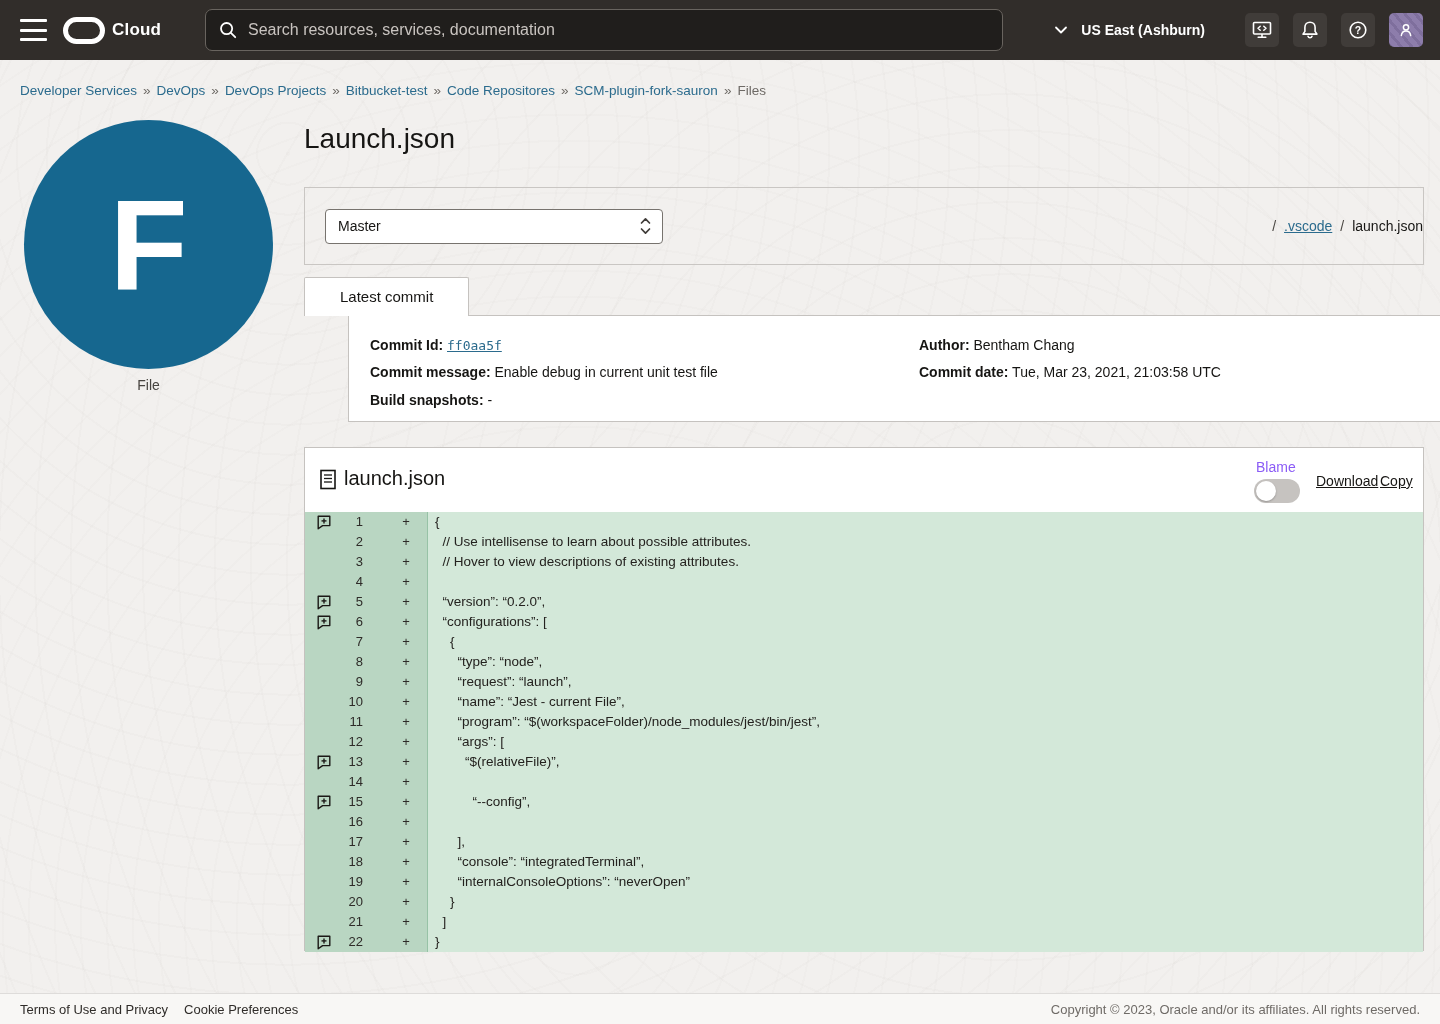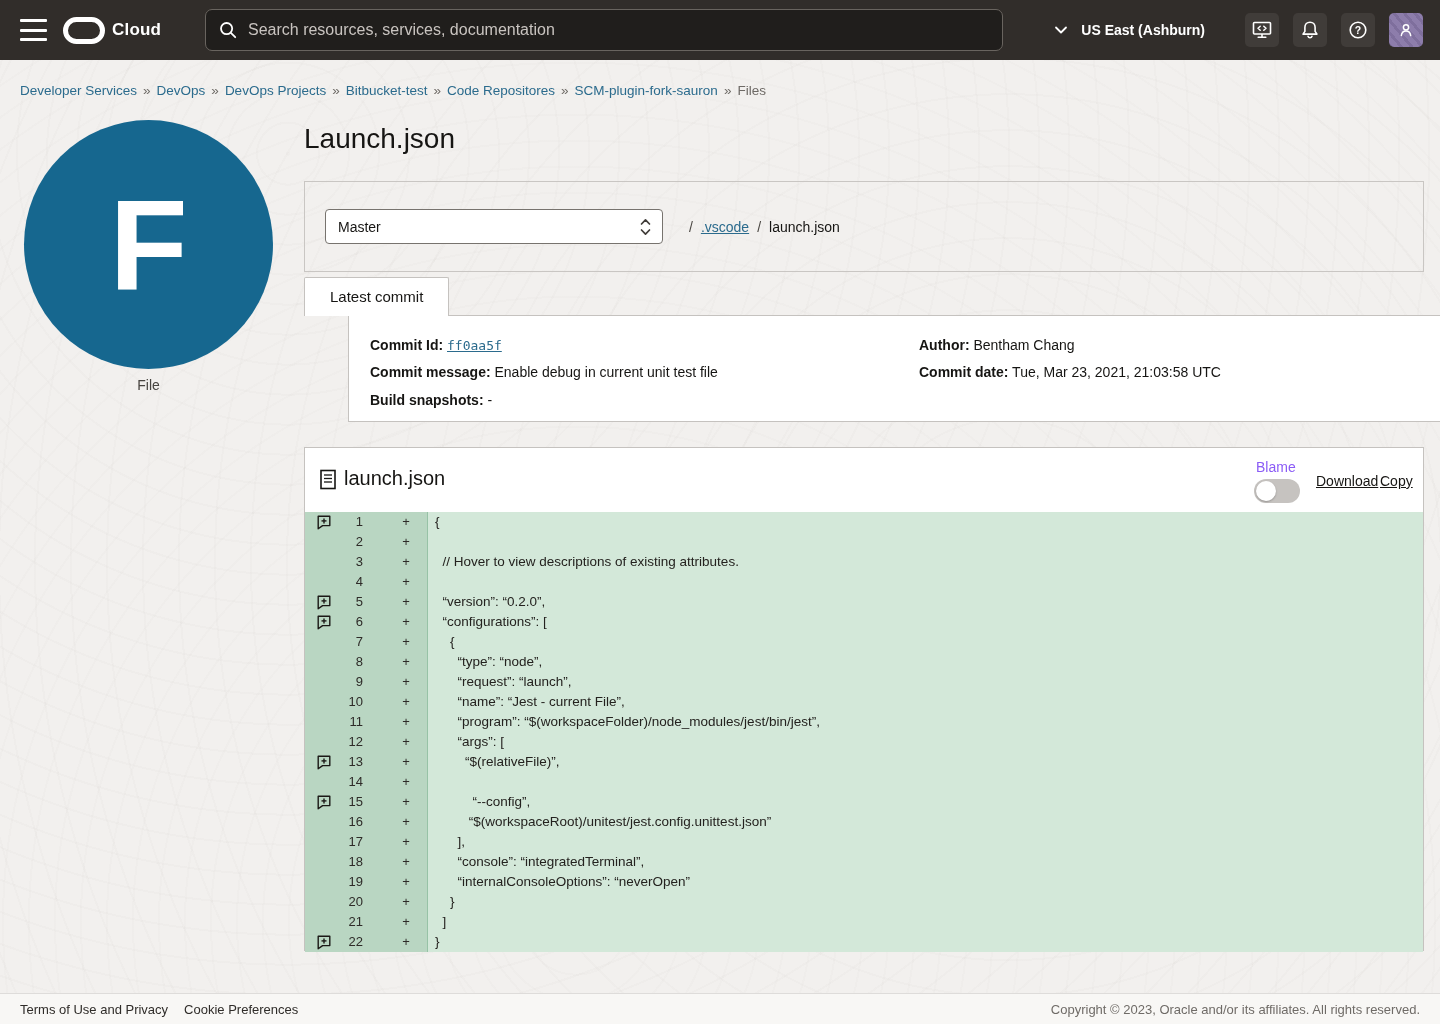--- a/index.html
+++ b/index.html
@@ -47,29 +47,29 @@
   .breadcrumb .current{color:#6E6A66;}
 
   
   .res-avatar{position:absolute;left:24px;top:120px;width:249px;height:249px;border-radius:50%;background:var(--avatar-bg);display:flex;align-items:center;justify-content:center;}
   .res-avatar .letter{color:#fff;font-size:128px;font-weight:700;line-height:1;}
   .res-type{position:absolute;left:24px;top:377px;width:249px;text-align:center;font-size:14px;color:#474440;}
 
   
   .page-title{position:absolute;left:304px;top:123px;font-size:28px;font-weight:400;color:#161513;}
 
-  .branch-bar{position:absolute;left:304px;top:181px;width:1120px;height:91px;border:1px solid #C9C6C3;display:flex;align-items:center;}
+  .branch-bar{position:absolute;left:304px;top:187px;width:1120px;height:78px;border:1px solid #C9C6C3;display:flex;align-items:center;justify-content:space-between;}
   .branch-select{margin-left:20px;width:338px;height:35px;background:#fff;border:1px solid #77736E;border-radius:4px;display:flex;align-items:center;justify-content:space-between;padding:0 10px 0 12px;font-size:14px;color:#161513;cursor:pointer;}
   .path{display:flex;align-items:center;margin-left:18px;font-size:14px;}
   .path .psep{color:#4A4642;margin:0 8px;}
   .path a{color:var(--accent);text-decoration:underline;cursor:pointer;}
   .path .pfile{color:#161513;}
 
   
-  .commit-tab{position:absolute;left:304px;top:277px;height:39px;padding:0 25px;background:#fff;border:1px solid #C5C2BF;border-bottom:none;border-radius:2px 2px 0 0;font-size:15px;line-height:38px;color:#161513;z-index:2;text-align:center;}
+  .commit-tab{position:absolute;left:304px;top:277px;height:39px;padding:0 35px;background:#fff;border:1px solid #C5C2BF;border-bottom:none;border-radius:2px 2px 0 0;font-size:15px;line-height:38px;color:#161513;z-index:2;text-align:center;}
   .commit-panel{position:absolute;left:304px;top:315px;width:1120px;height:107px;background:#fff;border:1px solid #C5C2BF;z-index:1;margin-left:44px;}
   .commit-panel .row{position:absolute;font-size:14px;color:#161513;white-space:nowrap;}
   .commit-panel .lbl{font-weight:700;}
   .commit-id-link{font-family:"DejaVu Sans Mono",monospace;font-size:13px;color:var(--accent);text-decoration:underline;cursor:pointer;}
   .r1{top:21px;} .r2{top:48px;} .r3{top:76px;}
   .cleft{left:21px;} .cright{left:570px;}
 
   
   .file-panel{position:absolute;left:304px;top:447px;width:1120px;height:504px;background:#fff;border:1px solid #C5C2BF;}
   .file-header{position:relative;height:64px;background:#fff;}
@@ -215,20 +215,21 @@
           </span>
         </div>
         <div class="cell-num">1</div>
         <div class="cell-plus">+</div>
         <div class="cell-code">{</div>
       </div>
       <div class="code-row">
         <div class="cell-icon"></div>
         <div class="cell-num">2</div>
         <div class="cell-plus">+</div>
+        <div class="cell-code">  // Use intellisense to learn about possible attributes.</div>
       </div>
       <div class="code-row">
         <div class="cell-icon"></div>
         <div class="cell-num">3</div>
         <div class="cell-plus">+</div>
         <div class="cell-code">  // Hover to view descriptions of existing attributes.</div>
       </div>
       <div class="code-row">
         <div class="cell-icon"></div>
         <div class="cell-num">4</div>
@@ -328,21 +329,20 @@
           </span>
         </div>
         <div class="cell-num">15</div>
         <div class="cell-plus">+</div>
         <div class="cell-code">          “--config”,</div>
       </div>
       <div class="code-row">
         <div class="cell-icon"></div>
         <div class="cell-num">16</div>
         <div class="cell-plus">+</div>
-        <div class="cell-code">         “$(workspaceRoot)/unitest/jest.config.unittest.json”</div>
       </div>
       <div class="code-row">
         <div class="cell-icon"></div>
         <div class="cell-num">17</div>
         <div class="cell-plus">+</div>
         <div class="cell-code">      ],</div>
       </div>
       <div class="code-row">
         <div class="cell-icon"></div>
         <div class="cell-num">18</div>

